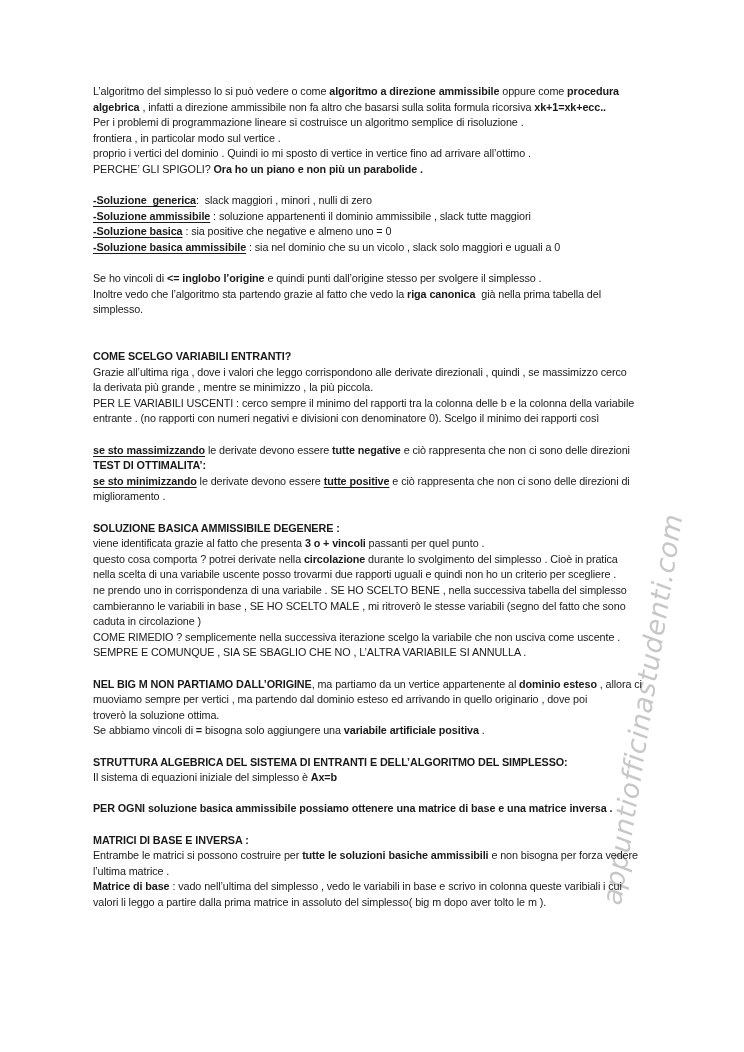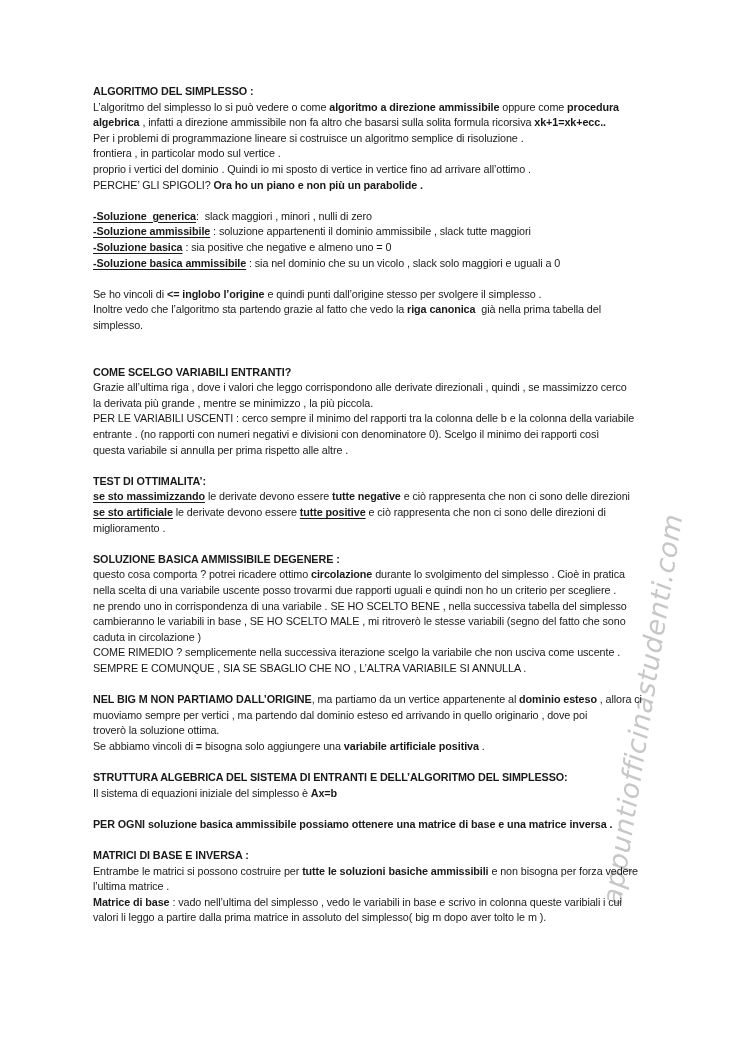--- a/index.html
+++ b/index.html
@@ -40,21 +40,20 @@
   .line .b{font-weight:bold;}
   .line .u{text-decoration:underline;text-underline-offset:2px;}
 </style>
 </head>
 <body>
 
 <div class="page">
   <div class="watermark">appuntiofficinastudenti.com</div>
   <main class="content">
       <section>
-        <div class="line"><span class="b">ALGORITMO DEL SIMPLESSO :</span></div>
         <div class="line"><span>L’algoritmo del simplesso lo si può vedere o come </span><span class="b">algoritmo a direzione ammissibile</span><span> oppure come </span><span class="b">procedura</span></div>
         <div class="line"><span class="b">algebrica</span><span> , infatti a direzione ammissibile non fa altro che basarsi sulla solita formula ricorsiva </span><span class="b">xk+1=xk+ecc..</span></div>
         <div class="line"><span>Per i problemi di programmazione lineare si costruisce un algoritmo semplice di risoluzione .</span></div>
         <div class="line"><span>frontiera , in particolar modo sul vertice .</span></div>
         <div class="line"><span>proprio i vertici del dominio . Quindi io mi sposto di vertice in vertice fino ad arrivare all’ottimo .</span></div>
         <div class="line"><span>PERCHE’ GLI SPIGOLI? </span><span class="b">Ora ho un piano e non più un parabolide .</span></div>
         <div class="line blank"></div>
       </section>
       <section>
         <div class="line"><span class="b u">-Soluzione  generica</span><span>:  slack maggiori , minori , nulli di zero</span></div>
@@ -69,33 +68,33 @@
         <div class="line"><span>simplesso.</span></div>
         <div class="line blank"></div>
         <div class="line blank"></div>
       </section>
       <section>
         <div class="line"><span class="b">COME SCELGO VARIABILI ENTRANTI?</span></div>
         <div class="line"><span>Grazie all’ultima riga , dove i valori che leggo corrispondono alle derivate direzionali , quindi , se massimizzo cerco</span></div>
         <div class="line"><span>la derivata più grande , mentre se minimizzo , la più piccola.</span></div>
         <div class="line"><span>PER LE VARIABILI USCENTI : cerco sempre il minimo del rapporti tra la colonna delle b e la colonna della variabile</span></div>
         <div class="line"><span>entrante . (no rapporti con numeri negativi e divisioni con denominatore 0). Scelgo il minimo dei rapporti così</span></div>
-        <div class="line"><span>questa variabile si annulla per prima rispetto alle altre .</span></div>
         <div class="line blank"></div>
       </section>
       <section>
+        <div class="line"><span class="b u">se sto massimizzando</span><span> le derivate devono essere </span><span class="b">tutte negative</span><span> e ciò rappresenta che non ci sono delle direzioni</span></div>
         <div class="line"><span class="b">TEST DI OTTIMALITA’:</span></div>
-        <div class="line"><span class="b u">se sto massimizzando</span><span> le derivate devono essere </span><span class="b">tutte negative</span><span> e ciò rappresenta che non ci sono delle direzioni</span></div>
-        <div class="line"><span class="b u">se sto artificiale</span><span> le derivate devono essere </span><span class="b u">tutte positive</span><span> e ciò rappresenta che non ci sono delle direzioni di</span></div>
+        <div class="line"><span class="b u">se sto minimizzando</span><span> le derivate devono essere </span><span class="b u">tutte positive</span><span> e ciò rappresenta che non ci sono delle direzioni di</span></div>
         <div class="line"><span>miglioramento .</span></div>
         <div class="line blank"></div>
       </section>
       <section>
         <div class="line"><span class="b">SOLUZIONE BASICA AMMISSIBILE DEGENERE :</span></div>
-        <div class="line"><span>questo cosa comporta ? potrei ricadere ottimo </span><span class="b">circolazione</span><span> durante lo svolgimento del simplesso . Cioè in pratica</span></div>
+        <div class="line"><span>viene identificata grazie al fatto che presenta </span><span class="b">3 o + vincoli</span><span> passanti per quel punto .</span></div>
+        <div class="line"><span>questo cosa comporta ? potrei derivate nella </span><span class="b">circolazione</span><span> durante lo svolgimento del simplesso . Cioè in pratica</span></div>
         <div class="line"><span>nella scelta di una variabile uscente posso trovarmi due rapporti uguali e quindi non ho un criterio per scegliere .</span></div>
         <div class="line"><span>ne prendo uno in corrispondenza di una variabile . SE HO SCELTO BENE , nella successiva tabella del simplesso</span></div>
         <div class="line"><span>cambieranno le variabili in base , SE HO SCELTO MALE , mi ritroverò le stesse variabili (segno del fatto che sono</span></div>
         <div class="line"><span>caduta in circolazione )</span></div>
         <div class="line"><span>COME RIMEDIO ? semplicemente nella successiva iterazione scelgo la variabile che non usciva come uscente .</span></div>
         <div class="line"><span>SEMPRE E COMUNQUE , SIA SE SBAGLIO CHE NO , L’ALTRA VARIABILE SI ANNULLA .</span></div>
         <div class="line blank"></div>
       </section>
       <section>
         <div class="line"><span class="b">NEL BIG M NON PARTIAMO DALL’ORIGINE</span><span>, ma partiamo da un vertice appartenente al </span><span class="b">dominio esteso</span><span> , allora ci</span></div>

